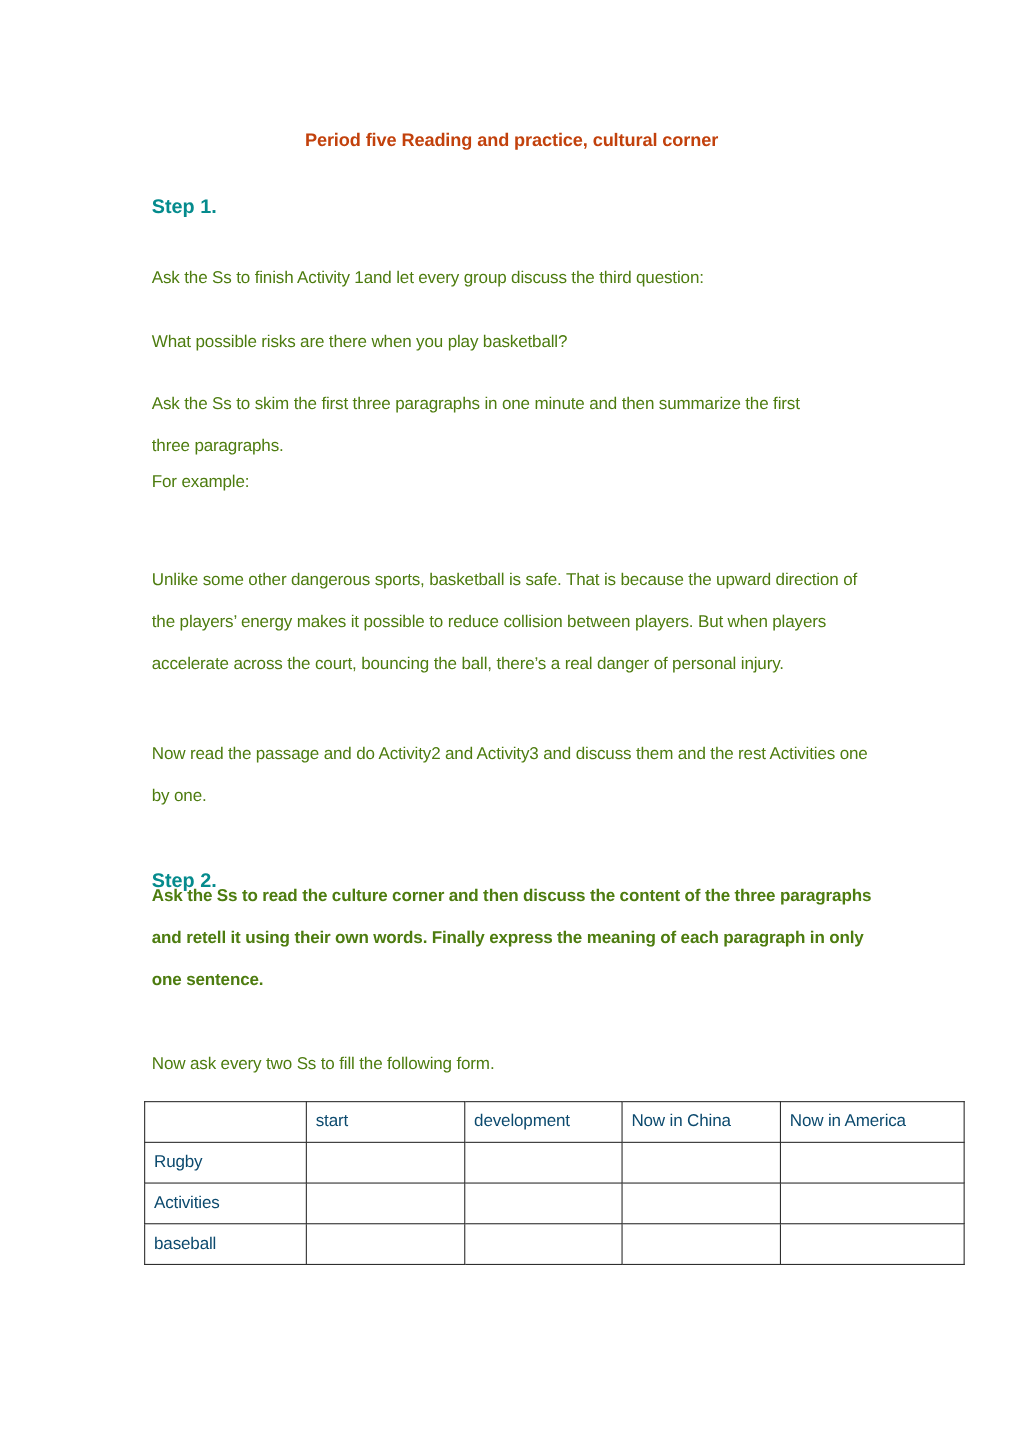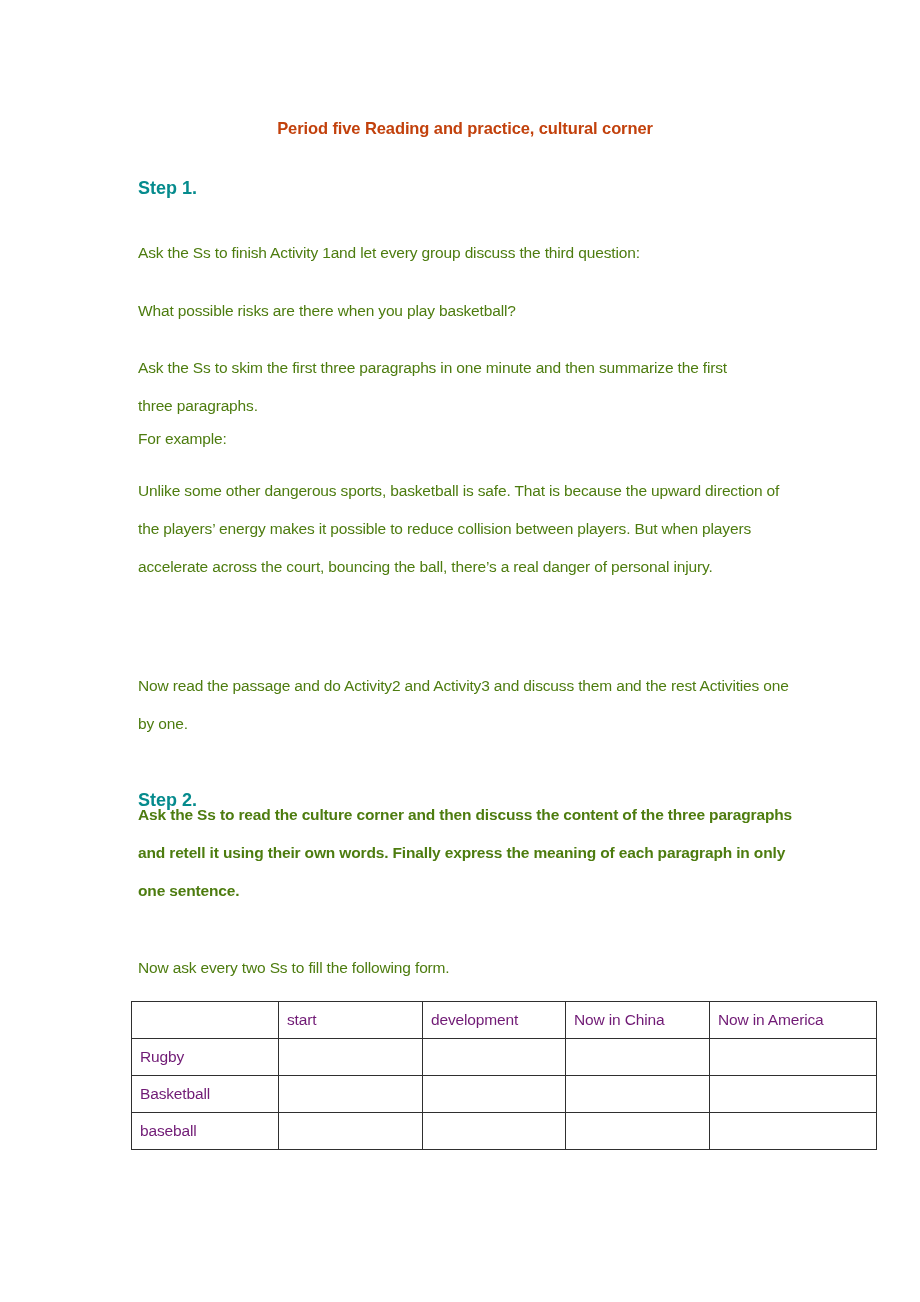--- a/index.html
+++ b/index.html
@@ -65,39 +65,39 @@
     width: 660px;
     letter-spacing: -0.15px;
   }
 
   
   #step1-head  { top: 178px; }
   #p-activity1 { top: 234px; }
   #p-risks     { top: 292px; }
   #p-skim      { top: 349px; width: 600px; }
   #p-forexample{ top: 420px; }
-  #p-unlike    { top: 472px; width: 655px; }
+  #p-unlike    { top: 509px; width: 655px; }
   #p-nowread   { top: 667px; width: 665px; }
   #step2-head  { top: 790px; }
   #p-culture   { top: 796px; width: 665px; font-weight: bold; }
   #p-form      { top: 949px; }
 
   table.form-table {
     position: absolute;
     left: -7px;
     top: 1001px;
     border-collapse: collapse;
     table-layout: fixed;
     width: 660px;
   }
   table.form-table td {
     border: 1px solid #2f2f2f;
     height: 36px;
     padding: 0 8px;
-    color: #701a75;
+    color: #0c4a6e;
     font-size: 15.5px;
     vertical-align: middle;
     letter-spacing: -0.15px;
     background: #ffffff;
   }
   .col-label   { width: 130px; }
   .col-start   { width: 127px; }
   .col-dev     { width: 126px; }
   .col-china   { width: 127px; }
   .col-america { width: 150px; }
@@ -140,21 +140,21 @@
           <td class="col-america">Now in America</td>
         </tr>
         <tr>
           <td class="col-label">Rugby</td>
           <td class="col-start"></td>
           <td class="col-dev"></td>
           <td class="col-china"></td>
           <td class="col-america"></td>
         </tr>
         <tr>
-          <td class="col-label">Basketball</td>
+          <td class="col-label">Activities</td>
           <td class="col-start"></td>
           <td class="col-dev"></td>
           <td class="col-china"></td>
           <td class="col-america"></td>
         </tr>
         <tr>
           <td class="col-label">baseball</td>
           <td class="col-start"></td>
           <td class="col-dev"></td>
           <td class="col-china"></td>

